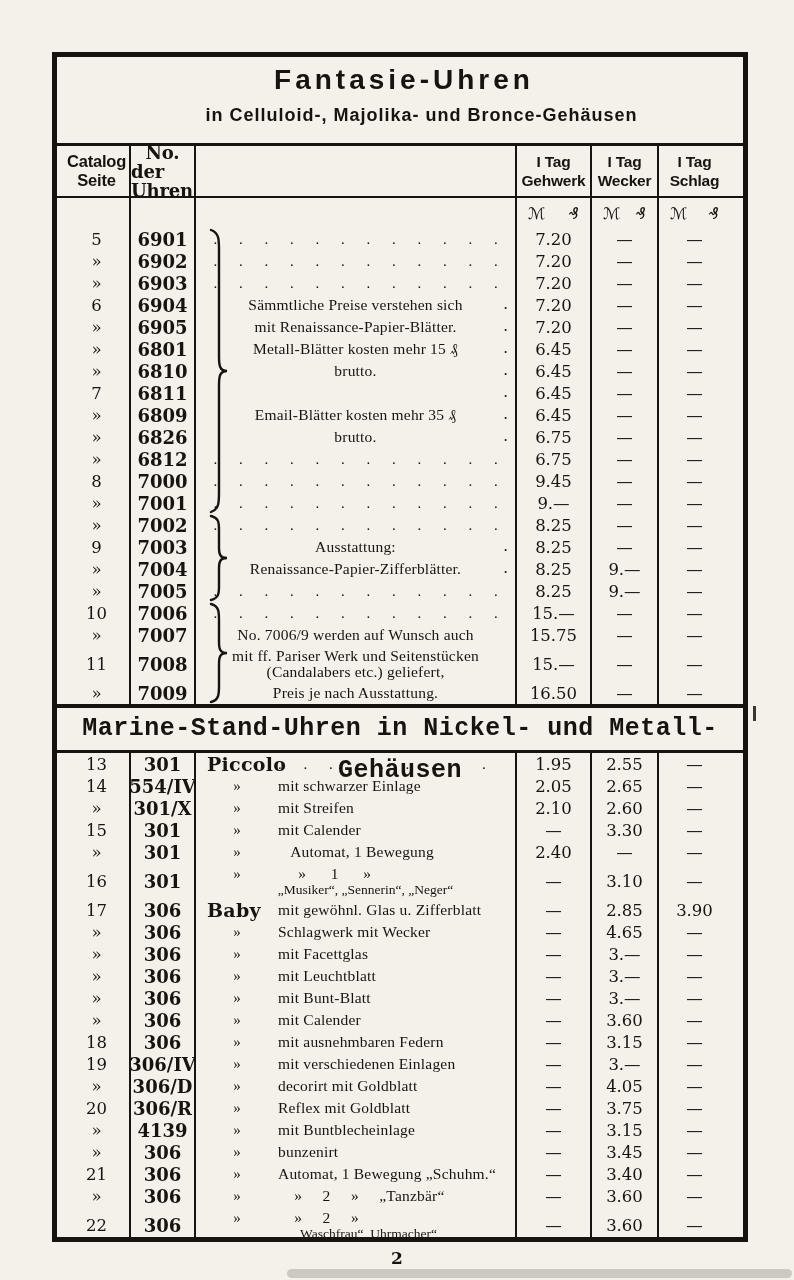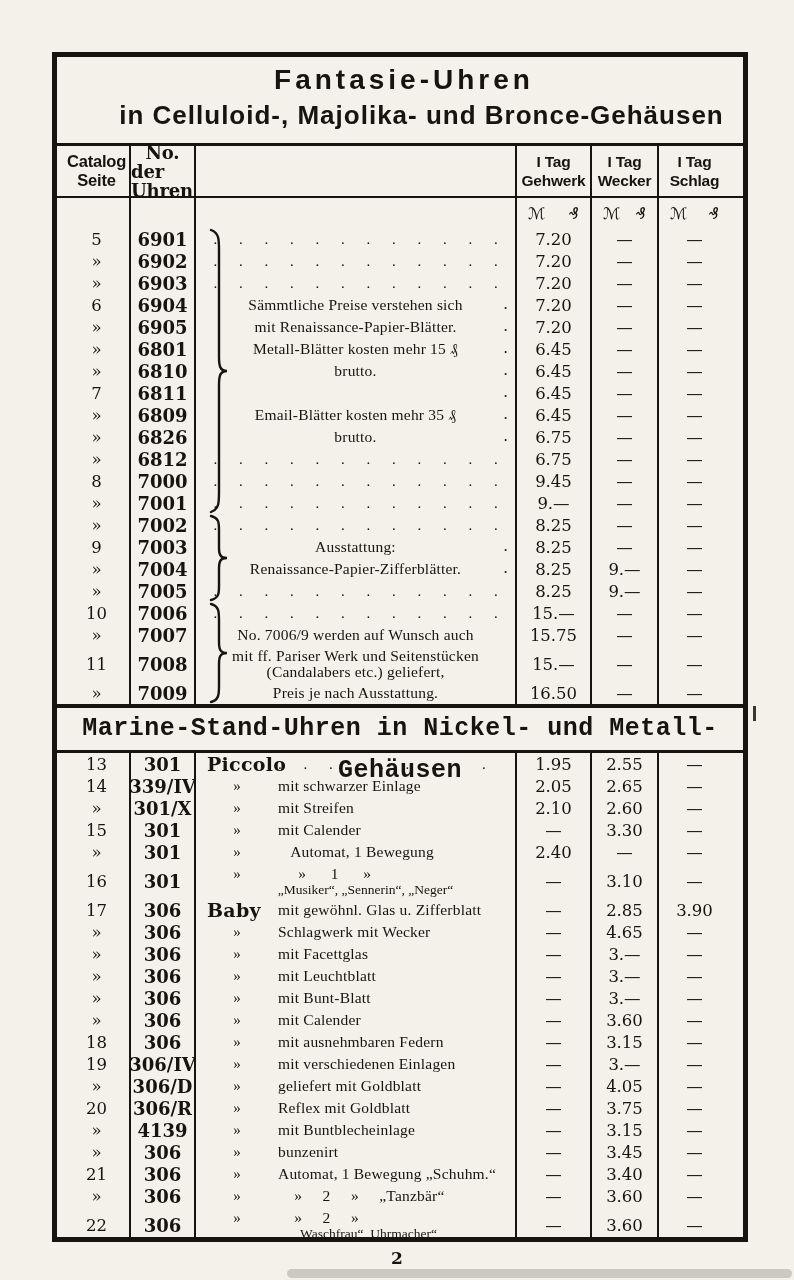--- a/index.html
+++ b/index.html
@@ -15,21 +15,21 @@
   }
   .sheet{
     position:absolute;left:52px;top:52px;width:696px;height:1190px;
     border:5px solid var(--ink);overflow:hidden;background:var(--paper);
   }
   
   .titlebox{height:82px;border-bottom:3px solid var(--ink);text-align:center;padding-left:8px;}
   .t1{margin-top:7px;font-family:"Liberation Sans",sans-serif;font-weight:bold;
       font-size:28px;line-height:32px;letter-spacing:4px;}
   .t2{font-family:"Liberation Sans",sans-serif;font-weight:bold;
-      font-size:26px;line-height:38px;letter-spacing:1px;margin-left:35px;}
+      font-size:18px;line-height:38px;letter-spacing:1px;margin-left:35px;}
   
   .hrow{display:flex;height:52px;border-bottom:2px solid var(--ink);}
   .hc{display:flex;flex-direction:column;justify-content:center;align-items:center;
       font-family:"Liberation Sans",sans-serif;font-weight:bold;
       font-size:15.5px;line-height:19px;letter-spacing:-0.2px;}
   
   .cell{height:100%;display:flex;align-items:center;justify-content:center;}
   .c1{width:67px;border-right:2px solid var(--ink);font-size:16.5px;margin-left:7px;}
   .c2{width:65px;border-right:2px solid var(--ink);font-weight:bold;font-size:18px;
       font-family:"DejaVu Serif",serif;}
@@ -423,21 +423,21 @@
             <span class="slot1 lead">Piccolo</span>
             <span class="dots grow">. . . . . . . . .</span>
           </div>
         </div>
         <div class="cell c4 price">1.95</div>
         <div class="cell c5 price">2.55</div>
         <div class="cell c6 price">—</div>
       </div>
       <div class="row">
         <div class="cell c1">14</div>
-        <div class="cell c2">339/IV</div>
+        <div class="cell c2">554/IV</div>
         <div class="cell c3 s2">
           <div class="l1">
             <span class="slot1">»</span>
             <span class="txt grow">mit schwarzer Einlage</span>
           </div>
         </div>
         <div class="cell c4 price">2.05</div>
         <div class="cell c5 price">2.65</div>
         <div class="cell c6 price">—</div>
       </div>
@@ -597,21 +597,21 @@
         <div class="cell c4 price">—</div>
         <div class="cell c5 price">3.—</div>
         <div class="cell c6 price">—</div>
       </div>
       <div class="row">
         <div class="cell c1">»</div>
         <div class="cell c2">306/D</div>
         <div class="cell c3 s2">
           <div class="l1">
             <span class="slot1">»</span>
-            <span class="txt grow">geliefert mit Goldblatt</span>
+            <span class="txt grow">decorirt mit Goldblatt</span>
           </div>
         </div>
         <div class="cell c4 price">—</div>
         <div class="cell c5 price">4.05</div>
         <div class="cell c6 price">—</div>
       </div>
       <div class="row">
         <div class="cell c1">20</div>
         <div class="cell c2">306/R</div>
         <div class="cell c3 s2">

